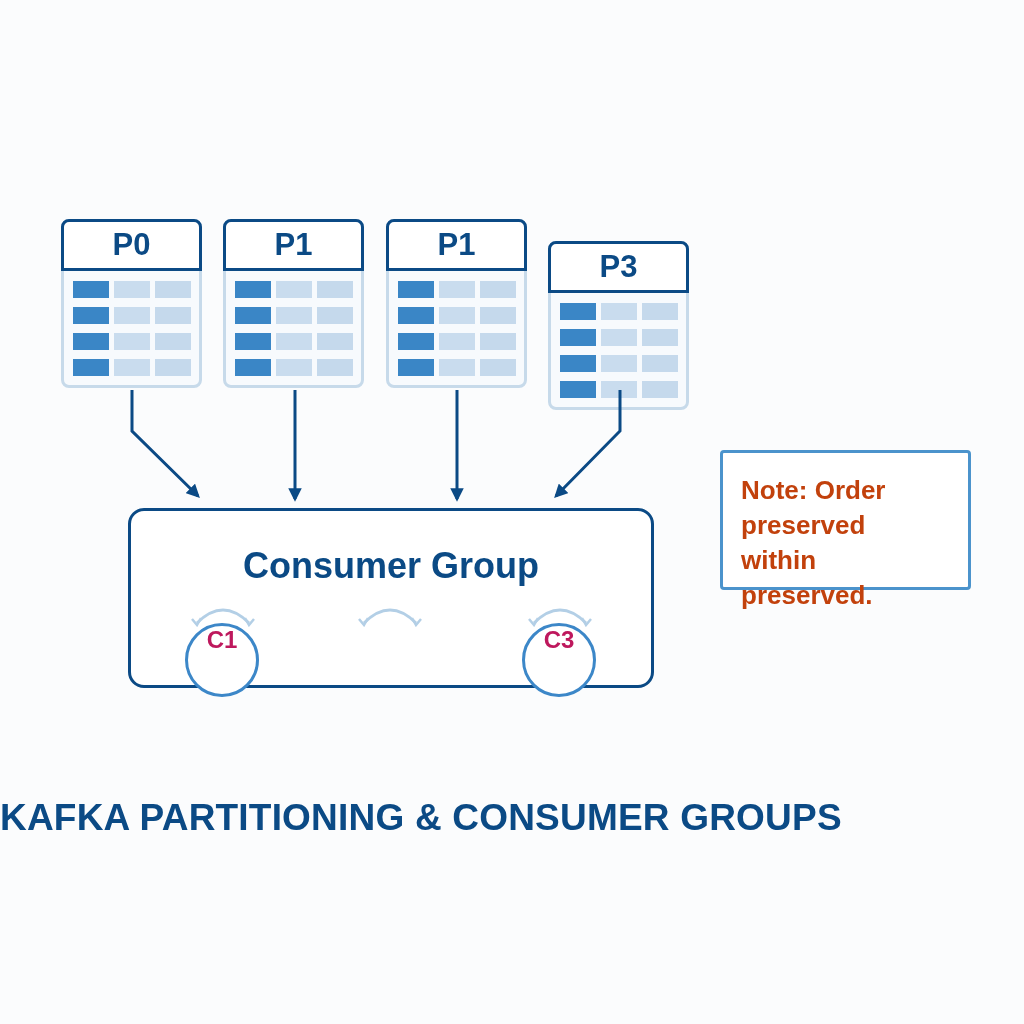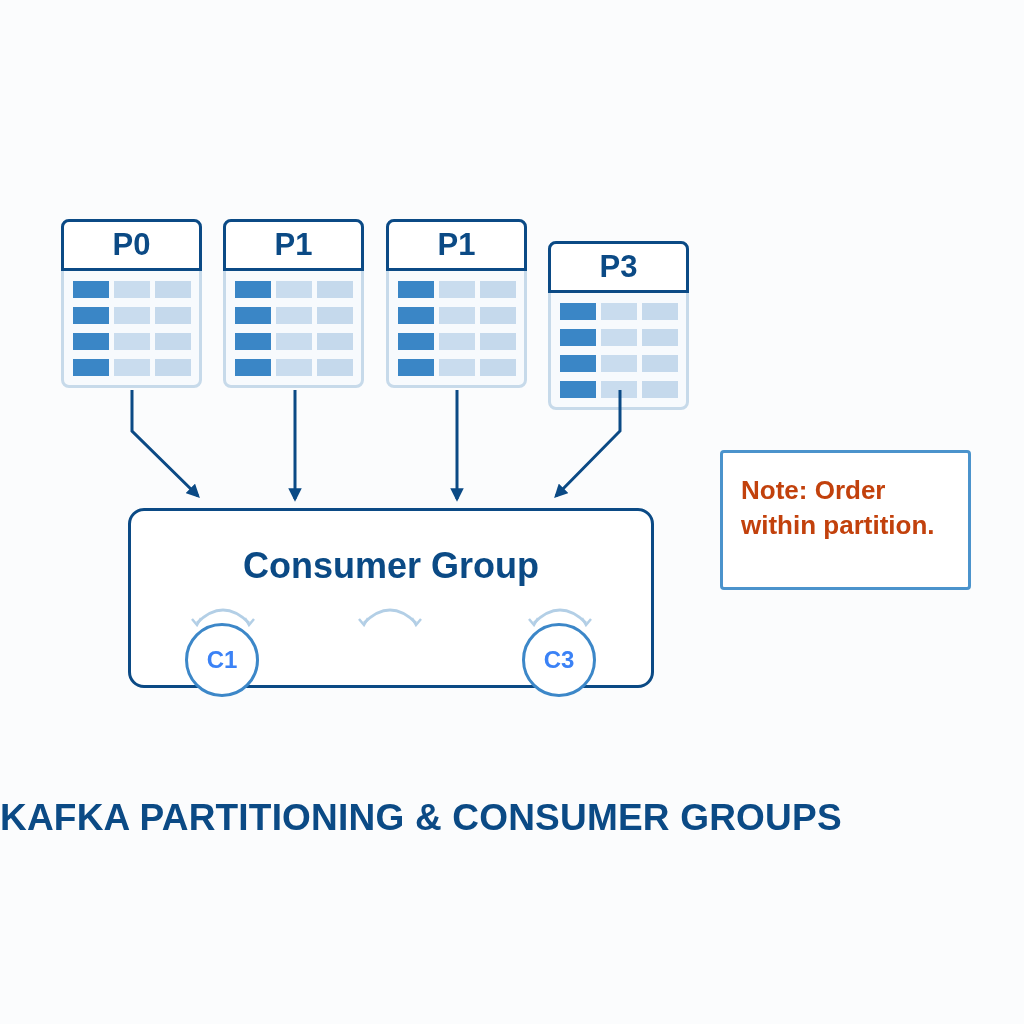--- a/index.html
+++ b/index.html
@@ -35,22 +35,22 @@
     box-sizing: border-box;
     border: 3.5px solid #0b4a85; border-radius: 16px; background: #ffffff;
   }
   .group-title {
     position: absolute; left: 0; right: 0; top: 34px; text-align: center;
     color: #0b4a85; font-weight: bold; font-size: 36px;
   }
   .consumer {
     position: absolute; top: 112px; width: 74px; height: 74px;
     box-sizing: border-box; border: 3px solid #3c87c8; border-radius: 50%;
-    display: flex; align-items: center; justify-content: center;
-    color: #3b82f6; font-weight: bold; font-size: 24px; background: #fff;
+    display: flex; justify-content: center;
+    color: #be185d; font-weight: bold; font-size: 24px; background: #fff;
   }
   .rebalance { position: absolute; top: 90px; width: 64px; height: 26px; }
 
   .note {
     position: absolute; left: 720px; top: 450px; width: 251px; height: 140px;
     box-sizing: border-box; border: 3px solid #4b93cc; border-radius: 4px;
     background: #ffffff; padding: 20px 18px;
     color: #c2410c; font-weight: bold; font-size: 26px; line-height: 35px;
   }
   .title {
@@ -174,16 +174,17 @@
     <path d="M1,18 L6,24 L10,17" fill="none" stroke="#b3cfe6" stroke-width="2.5"></path>
     <path d="M54,17 L58,24 L63,18" fill="none" stroke="#b3cfe6" stroke-width="2.5"></path>
   </svg>
   <div class="consumer" style="left:391px;">
       <span>C3</span>
     </div>
 </div>
 
 <div class="note">
   <div>Note: Order</div>
-  <div>within partition.</div>
+  <div>preserved</div>
+  <div>within preserved.</div>
 </div>
 
 <div class="title">KAFKA PARTITIONING &amp; CONSUMER GROUPS</div>
 
 </body></html>

